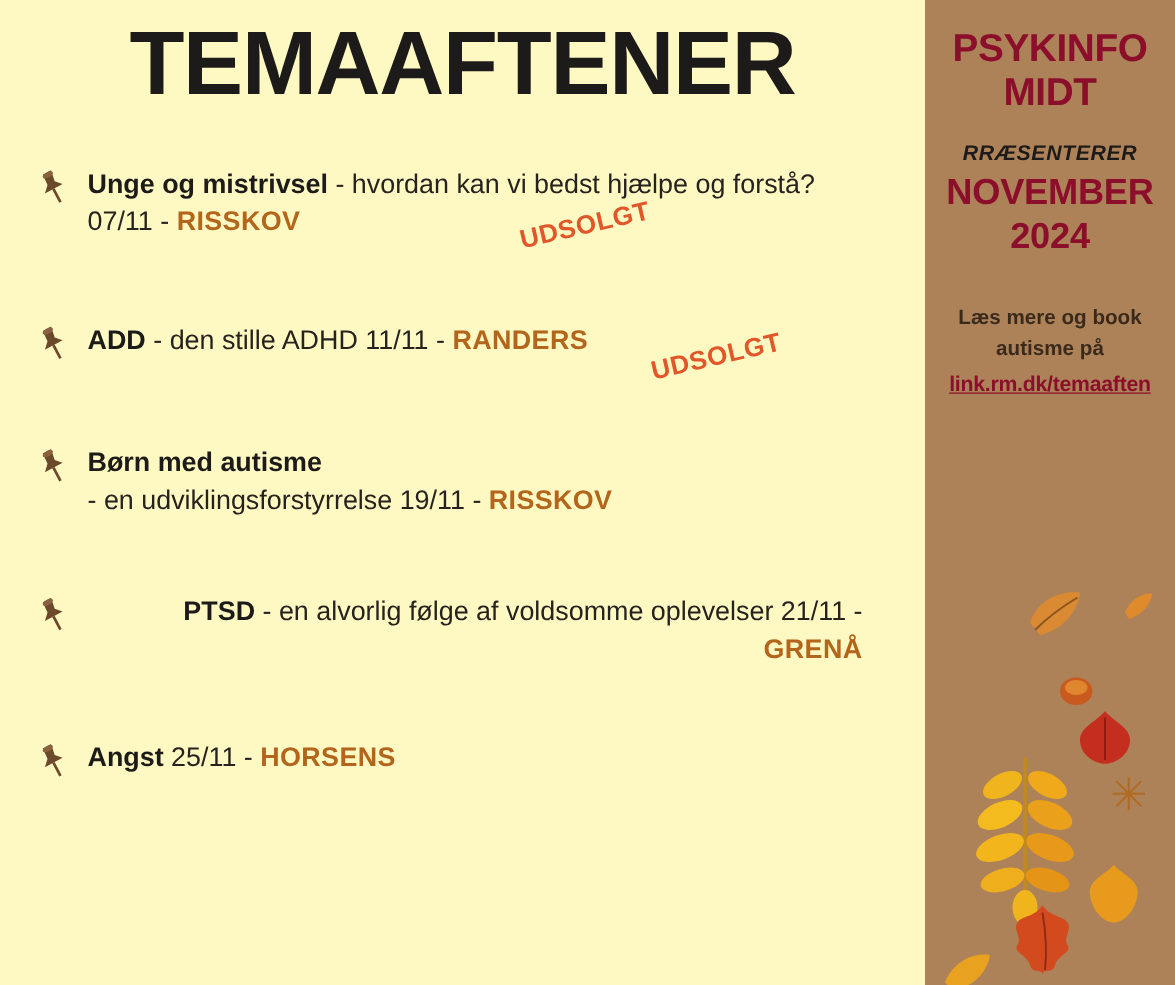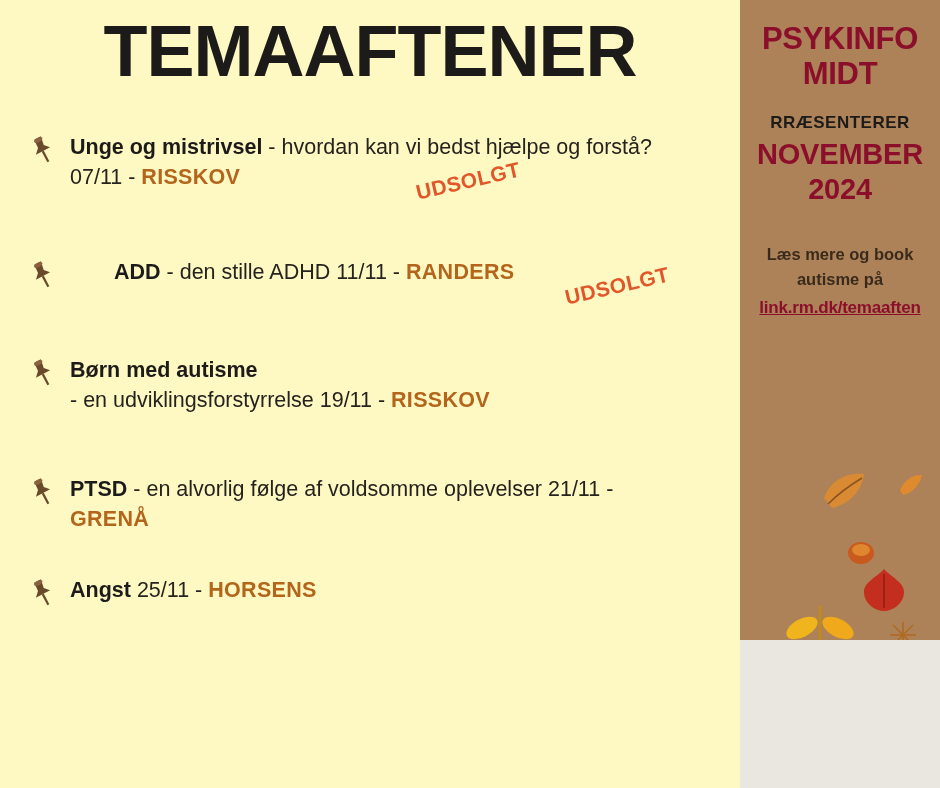--- a/index.html
+++ b/index.html
@@ -80,30 +80,30 @@
     color: #e2572a;
     transform: rotate(-13deg);
     letter-spacing: 0.5px;
     white-space: nowrap;
   }
   .sold-1 { left: 345px; top: 34px; }
   .sold-2 { left: 450px; top: 14px; }
 
   
   .ev-1 { margin-bottom: 64px; margin-top: 4px; }
-  .ev-2 { margin-bottom: 58px; gap: 44px; }
+  .ev-2 { margin-bottom: 58px; }
   .ev-3 { margin-bottom: 58px; }
-  .ev-4 { margin-bottom: 40px; }
+  .ev-4 { margin-bottom: 56px; text-align: right; }
   .ev-5 { margin-bottom: 0; }
 
   
   .right {
     position: relative;
     width: 200px;
-    height: 640px;
+    height: 788px;
     background: #ad8259;
     box-sizing: border-box;
     padding: 22px 10px 0 10px;
     text-align: center;
     overflow: hidden;
   }
   .brand {
     font-family: "Liberation Sans", sans-serif;
     font-weight: bold;
     font-size: 31px;
@@ -112,20 +112,21 @@
     letter-spacing: -0.3px;
     margin: 0;
   }
   .presents {
     margin-top: 22px;
     font-family: "Liberation Sans", sans-serif;
     font-weight: bold;
     font-size: 17px;
     letter-spacing: 0.5px;
     color: #1d1b19;
+    font-style: italic;
   }
   .month {
     margin-top: 4px;
     font-family: "Liberation Sans", sans-serif;
     font-weight: bold;
     font-size: 29px;
     line-height: 1.18;
     color: #8b0f2a;
     letter-spacing: -0.2px;
   }

